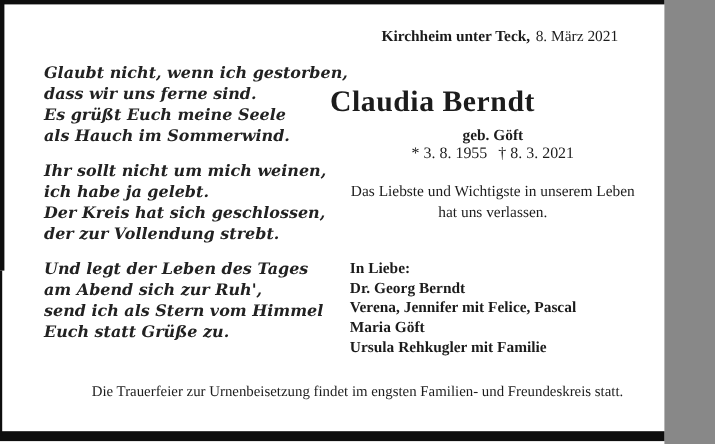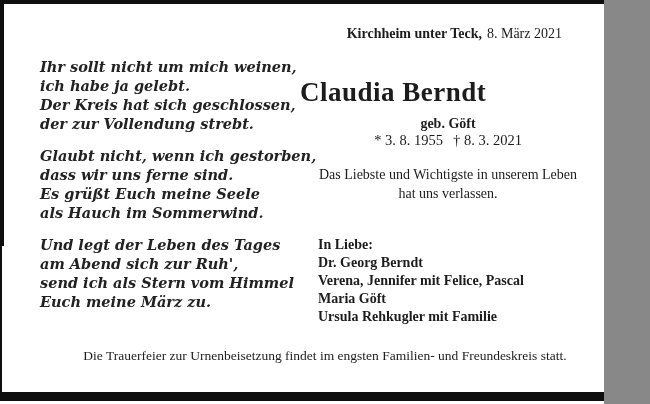--- a/index.html
+++ b/index.html
@@ -78,36 +78,36 @@
   <div class="frame frame-bottom"></div>
   <div class="frame frame-left-upper"></div>
   <div class="frame frame-left-lower"></div>
 
   <div class="dateline">
     <span class="place">Kirchheim unter Teck,</span><span class="date">8. März 2021</span>
   </div>
 
   <div class="poem">
     <div class="stanza">
+      <div>Glaubt nicht, wenn ich gestorben,</div>
+      <div>dass wir uns ferne sind.</div>
+      <div>Es grüßt Euch meine Seele</div>
+      <div>als Hauch im Sommerwind.</div>
+    </div>
+    <div class="stanza">
       <div>Ihr sollt nicht um mich weinen,</div>
       <div>ich habe ja gelebt.</div>
       <div>Der Kreis hat sich geschlossen,</div>
       <div>der zur Vollendung strebt.</div>
     </div>
     <div class="stanza">
-      <div>Glaubt nicht, wenn ich gestorben,</div>
-      <div>dass wir uns ferne sind.</div>
-      <div>Es grüßt Euch meine Seele</div>
-      <div>als Hauch im Sommerwind.</div>
-    </div>
-    <div class="stanza">
       <div>Und legt der Leben des Tages</div>
       <div>am Abend sich zur Ruh',</div>
       <div>send ich als Stern vom Himmel</div>
-      <div>Euch meine März zu.</div>
+      <div>Euch statt Grüße zu.</div>
     </div>
   </div>
 
   <div class="name">Claudia Berndt</div>
   <div class="birthname">geb. Göft</div>
   <div class="dates">
     <span class="birth">* 3. 8. 1955</span><span class="death">† 8. 3. 2021</span>
   </div>
 
   <div class="message">

